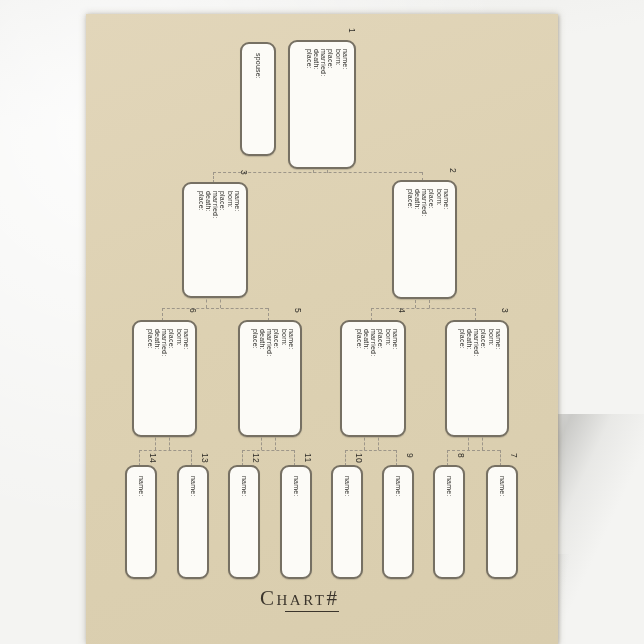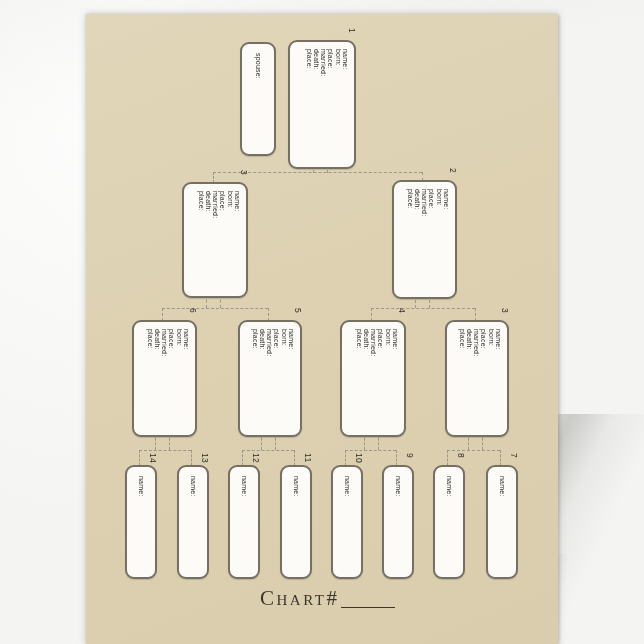--- a/index.html
+++ b/index.html
@@ -62,21 +62,21 @@
   #bx-s9{left:296px;top:451px;width:28px;height:110px;}
   #bx-s8{left:347px;top:451px;width:28px;height:110px;}
   #bx-s7{left:400px;top:451px;width:28px;height:110px;}
   
   .conn{position:absolute;pointer-events:none;}
   .conn.h{border-top:1px dashed #9d9689;height:0;}
   .conn.v{border-left:1px dashed #9d9689;width:0;}
   
   .chartline{
     position:absolute;left:174px;top:572px;display:flex;align-items:baseline;
-    font-family:"Liberation Serif", serif;color:#3b352c;
+    font-family:"Liberation Serif", serif;color:#3b352c;flex-direction:column;
   }
   .chartline .lbl{
     font-size:21px;font-variant:small-caps;letter-spacing:2.5px;font-weight:500;
   }
   .chartline .blank{
     width:54px;height:0;border-bottom:1.6px solid #3b352c;margin-left:2px;
     align-self:flex-end;margin-bottom:3px;
   }
 </style>
 </head>

